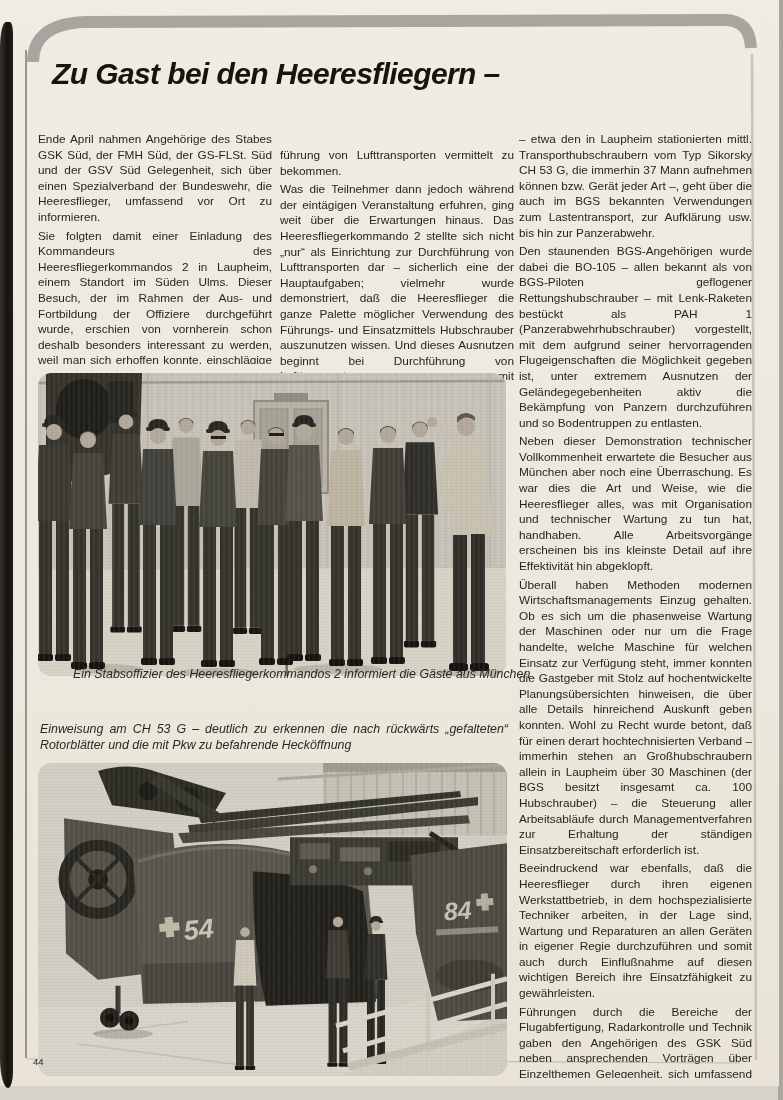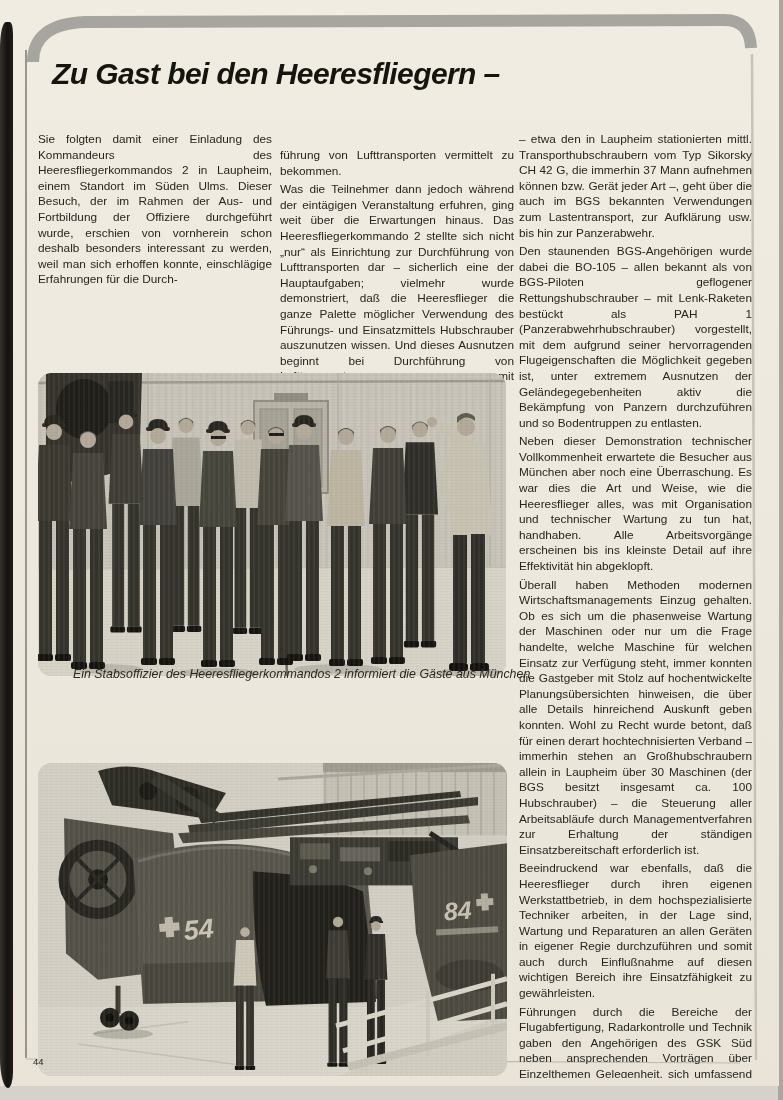--- a/index.html
+++ b/index.html
@@ -47,28 +47,29 @@
     <line x1="752" y1="54" x2="756" y2="1060" stroke="#c7c3b9" stroke-width="2.5"></line>
     <line x1="26" y1="50" x2="26" y2="1058" stroke="#7d796f" stroke-width="1.5"></line>
     <line x1="26" y1="1059" x2="740" y2="1063" stroke="#aaa69b" stroke-width="1.2" opacity="0.65"></line>
   </svg>
 
   <div class="title">
     <span style="display:block">Zu Gast bei den Heeresfliegern –</span>
   </div>
 
   <div class="col" id="col1">
+    <p>Ende April nahmen Angehörige des Stabes GSK Süd, der FMH Süd, der GS-FLSt. Süd und der GSV Süd Gelegenheit, sich über einen Spezialverband der Bundeswehr, die Heeresflieger, umfassend vor Ort zu informieren.</p>
     <p>Sie folgten damit einer Einladung des Kommandeurs des Heeresfliegerkommandos 2 in Laupheim, einem Standort im Süden Ulms. Dieser Besuch, der im Rahmen der Aus- und Fortbildung der Offiziere durchgeführt wurde, erschien von vornherein schon deshalb besonders interessant zu werden, weil man sich erhoffen konnte, einschlägige Erfahrungen für die Durch-</p>
   </div>
   <div class="col" id="col2">
     <p>führung von Lufttransporten vermittelt zu bekommen.</p>
     <p>Was die Teilnehmer dann jedoch während der eintägigen Veranstaltung erfuhren, ging weit über die Erwartungen hinaus. Das Heeresfliegerkommando 2 stellte sich nicht „nur“ als Einrichtung zur Durchführung von Lufttransporten dar – sicherlich eine der Hauptaufgaben; vielmehr wurde demonstriert, daß die Heeresflieger die ganze Palette möglicher Verwendung des Führungs- und Einsatzmittels Hubschrauber auszunutzen wissen. Und dieses Ausnutzen beginnt bei Durchführung von Lufttransporten mit Großraumhubschraubern</p>
   </div>
   <div class="col" id="col3">
-    <p>– etwa den in Laupheim stationierten mittl. Transporthubschraubern vom Typ Sikorsky CH 42 G, die immerhin 37 Mann aufnehmen können bzw. Gerät jeder Art –, geht über die auch im BGS bekannten Verwendungen zum Lastentransport, zur Aufklärung usw. bis hin zur Panzerabwehr.</p>
+    <p>– etwa den in Laupheim stationierten mittl. Transporthubschraubern vom Typ Sikorsky CH 53 G, die immerhin 37 Mann aufnehmen können bzw. Gerät jeder Art –, geht über die auch im BGS bekannten Verwendungen zum Lastentransport, zur Aufklärung usw. bis hin zur Panzerabwehr.</p>
     <p>Den staunenden BGS-Angehörigen wurde dabei die BO-105 – allen bekannt als von BGS-Piloten geflogener Rettungshubschrauber – mit Lenk-Raketen bestückt als PAH 1 (Panzerabwehrhubschrauber) vorgestellt, mit dem aufgrund seiner hervorragenden Flugeigenschaften die Möglichkeit gegeben ist, unter extremem Ausnutzen der Geländegegebenheiten aktiv die Bekämpfung von Panzern durchzuführen und so Bodentruppen zu entlasten.</p>
     <p>Neben dieser Demonstration technischer Vollkommenheit erwartete die Besucher aus München aber noch eine Überraschung. Es war dies die Art und Weise, wie die Heeresflieger alles, was mit Organisation und technischer Wartung zu tun hat, handhaben. Alle Arbeitsvorgänge erscheinen bis ins kleinste Detail auf ihre Effektivität hin abgeklopft.</p>
     <p>Überall haben Methoden modernen Wirtschaftsmanagements Einzug gehalten. Ob es sich um die phasenweise Wartung der Maschinen oder nur um die Frage handelte, welche Maschine für welchen Einsatz zur Verfügung steht, immer konnten die Gastgeber mit Stolz auf hochentwickelte Planungsübersichten hinweisen, die über alle Details hinreichend Auskunft geben konnten. Wohl zu Recht wurde betont, daß für einen derart hochtechnisierten Verband – immerhin stehen an Großhubschraubern allein in Laupheim über 30 Maschinen (der BGS besitzt insgesamt ca. 100 Hubschrauber) – die Steuerung aller Arbeitsabläufe durch Managementverfahren zur Erhaltung der ständigen Einsatzbereitschaft erforderlich ist.</p>
     <p>Beeindruckend war ebenfalls, daß die Heeresflieger durch ihren eigenen Werkstattbetrieb, in dem hochspezialisierte Techniker arbeiten, in der Lage sind, Wartung und Reparaturen an allen Geräten in eigener Regie durchzuführen und somit auch durch Einflußnahme auf diesen wichtigen Bereich ihre Einsatzfähigkeit zu gewährleisten.</p>
     <p>Führungen durch die Bereiche der Flugabfertigung, Radarkontrolle und Technik gaben den Angehörigen des GSK Süd neben ansprechenden Vorträgen über Einzelthemen Gelegenheit, sich umfassend zu informieren.</p>
 
   </div>
 
   <div class="photo" id="photo1">
     <svg viewBox="0 0 468 303" preserveAspectRatio="none">
@@ -151,20 +152,21 @@
         <path d="M416,76 L404,112 L412,132" stroke="#c7c1b1" stroke-width="9" fill="none" stroke-linecap="round"></path>
         <rect x="415" y="162" width="14" height="128" fill="#2e2d27"></rect>
         <rect x="433" y="161" width="14" height="129" fill="#2e2d27"></rect>
         <rect x="411" y="290" width="19" height="8" rx="3" fill="#13120e"></rect>
         <rect x="432" y="290" width="19" height="8" rx="3" fill="#13120e"></rect>
       </g>
     </svg>
   </div>
 
   <div class="caption" id="caption1">Ein Stabsoffizier des Heeresfliegerkommandos 2 informiert die Gäste aus München</div>
+  <div class="caption" id="caption2">Einweisung am CH 53 G – deutlich zu erkennen die nach rückwärts „gefalteten“ Rotorblätter und die mit Pkw zu befahrende Hecköffnung</div>
 
   <div class="photo" id="photo2">
     <svg viewBox="0 0 469 312" preserveAspectRatio="none">
       <rect width="469" height="312" fill="#d2cec3"></rect>
 
       <rect x="285" y="0" width="184" height="72" fill="#c4c0b4"></rect>
       <rect x="285" y="0" width="184" height="72" fill="url(#hangarlines)"></rect>
       <rect x="285" y="0" width="184" height="9" fill="#9d9a8f"></rect>
       <line x1="240" y1="16" x2="469" y2="2" stroke="#aaa69b" stroke-width="3"></line>
 

